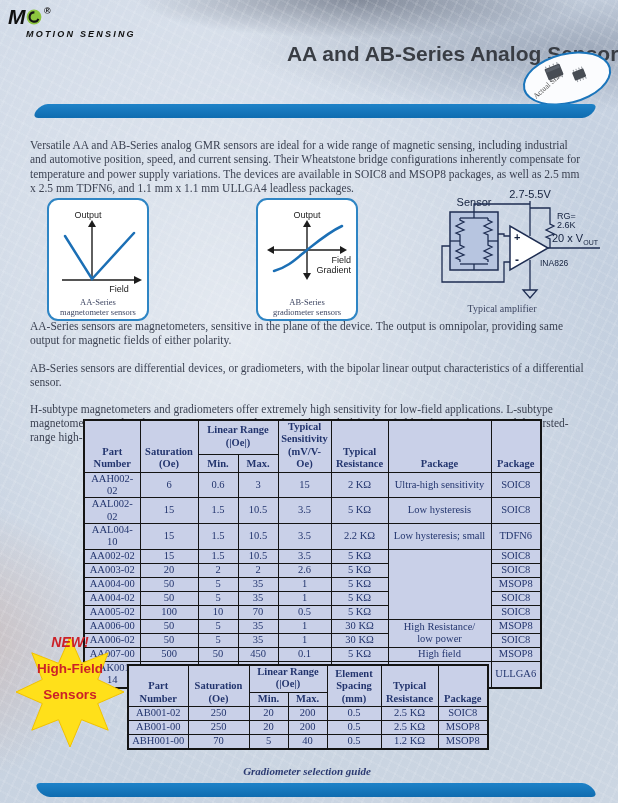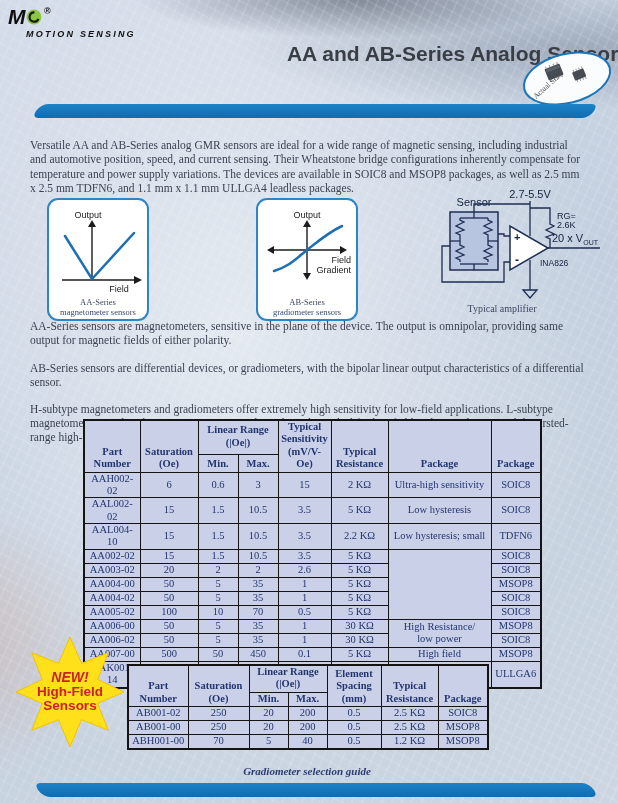--- a/index.html
+++ b/index.html
@@ -59,21 +59,21 @@
   .mag-table { position:absolute; left:83px; top:419px; width:457px; }
   .grad-table { position:absolute; left:127px; top:664px; width:360px; }
   .tbl-caption { position:absolute; text-align:center; font-weight:bold; font-style:italic;
                  font-size:11px; color:#2c3b72; }
   .cap-mag { left:83px; width:519px; top:667px; }
   .cap-grad { left:127px; width:360px; top:757px;margin-top:8px; }
   
   .star { position:absolute; left:14px; top:635px; width:112px; height:114px; }
   .star svg { position:absolute; inset:0; }
   .star-text { position:absolute; inset:0; display:flex; flex-direction:column; align-items:center;
-               justify-content:center; gap:0; font-family:"Liberation Sans",sans-serif;
+               justify-content:flex-start; gap:12px; font-family:"Liberation Sans",sans-serif;
                font-weight:bold; color:#cc2128; line-height:1.05; }
   .star-l1 { font-style:italic; font-size:14px; }
   .star-l2, .star-l3 { font-size:13.5px; }
 </style>
 </head>
 <body>
 
 <div class="page">
 
   <div class="logo">

